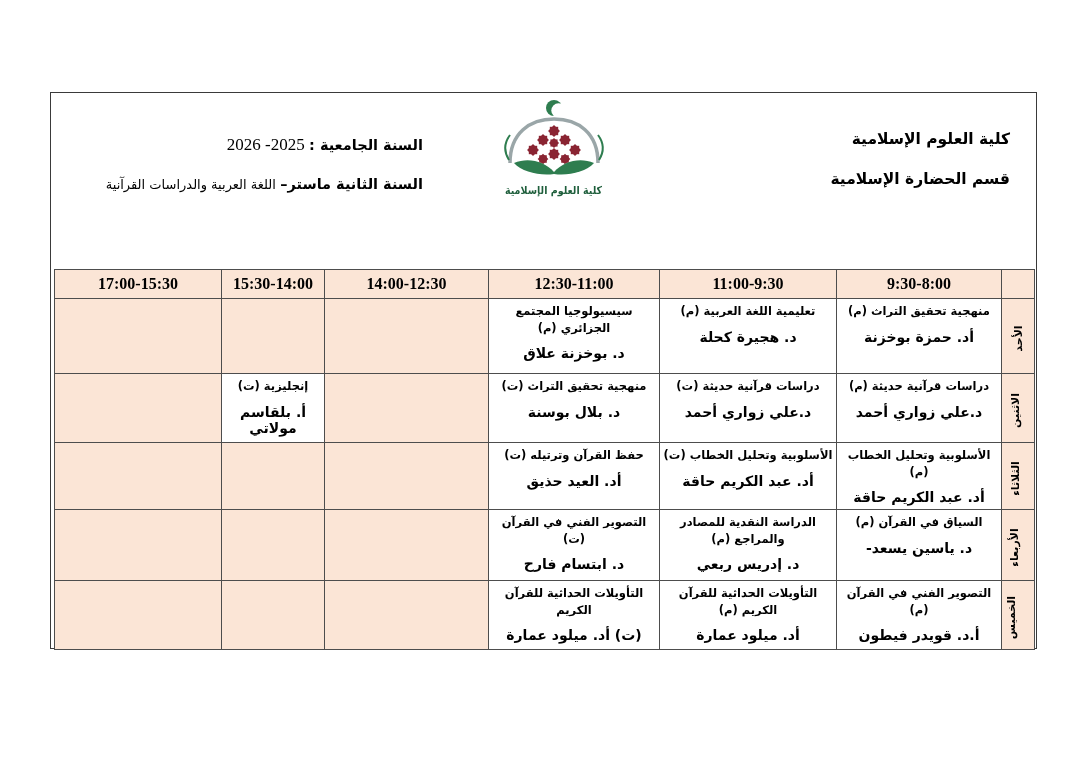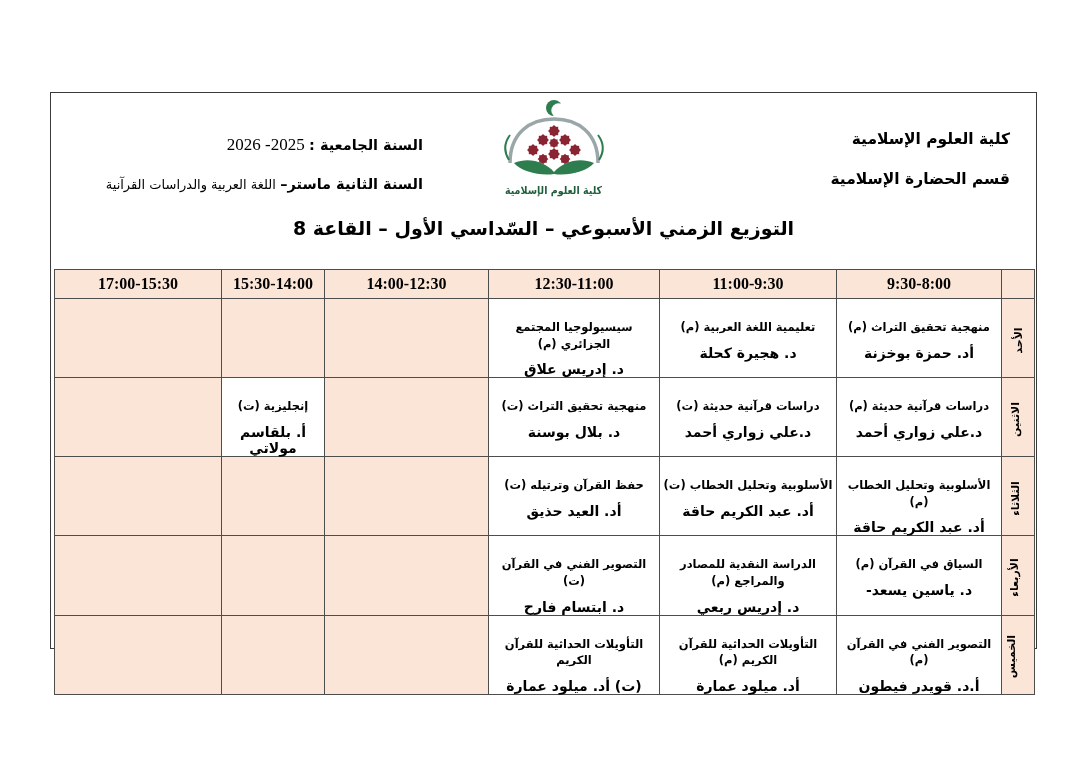--- a/index.html
+++ b/index.html
@@ -23,21 +23,21 @@
              font-weight:700;font-size:19px;}
   
   table.tt{position:absolute;left:3px;top:176px;width:980px;border-collapse:collapse;
            table-layout:fixed;direction:rtl;border:1.5px solid #3a3a3a;}
   table.tt th,table.tt td{border:1px solid #4d4d4d;}
   table.tt thead th{background:#fbe5d6;height:26px;text-align:center;
        font-family:"Liberation Serif","DejaVu Serif",serif;font-weight:700;font-size:16px;}
   td.day-cell{background:#fbe5d6;text-align:center;vertical-align:middle;}
   .day-label{display:inline-block;transform:rotate(-90deg);font-weight:700;font-size:11px;
              white-space:nowrap;}
-  td.slot{background:#fbe5d6;vertical-align:top;text-align:center;padding:20px 2px 0;}
+  td.slot{background:#fbe5d6;vertical-align:top;text-align:center;padding:4px 2px 0;}
   td.slot.filled{background:#ffffff;}
   .course{font-weight:700;font-size:11.5px;line-height:1.45;direction:rtl;}
   .teacher{font-weight:700;font-size:14px;margin-top:9px;direction:rtl;}
 </style>
 </head>
 <body>
 
 <div class="page">
   <div class="frame">
 
@@ -90,21 +90,20 @@
       <div>
         <span class="lbl">السنة الجامعية :</span>
         <span class="num">2025- 2026</span>
       </div>
       <div>
         <span class="lbl">السنة الثانية ماستر–</span>
         <span class="val">اللغة العربية والدراسات القرآنية</span>
       </div>
     </div>
 
-    <div class="doc-title">التوزيع الزمني الأسبوعي – السّداسي الأول – القاعة 8</div>
 
     <table class="tt">
       <colgroup>
           <col style="width: 33px;">
           <col style="width: 165px;">
           <col style="width: 177px;">
           <col style="width: 171px;">
           <col style="width: 164px;">
           <col style="width: 103px;">
           <col style="width: 167px;">
@@ -126,21 +125,21 @@
             <td class="slot filled">
               <div class="course">منهجية تحقيق التراث (م)</div>
               <div class="teacher">أد. حمزة بوخزنة</div>
             </td>
             <td class="slot filled">
               <div class="course">تعليمية اللغة العربية (م)</div>
               <div class="teacher">د. هجيرة كحلة</div>
             </td>
             <td class="slot filled">
               <div class="course">سيسيولوجيا المجتمع الجزائري (م)</div>
-              <div class="teacher">د. إدريس علاق</div>
+              <div class="teacher">د. بوخزنة علاق</div>
             </td>
             <td class="slot"></td>
             <td class="slot"></td>
             <td class="slot"></td>
           </tr>
           <tr style="height: 69px;">
             <td class="day-cell"><span class="day-label">الاثنين</span></td>
             <td class="slot filled">
               <div class="course">دراسات قرآنية حديثة (م)</div>
               <div class="teacher">د.علي زواري أحمد</div>

